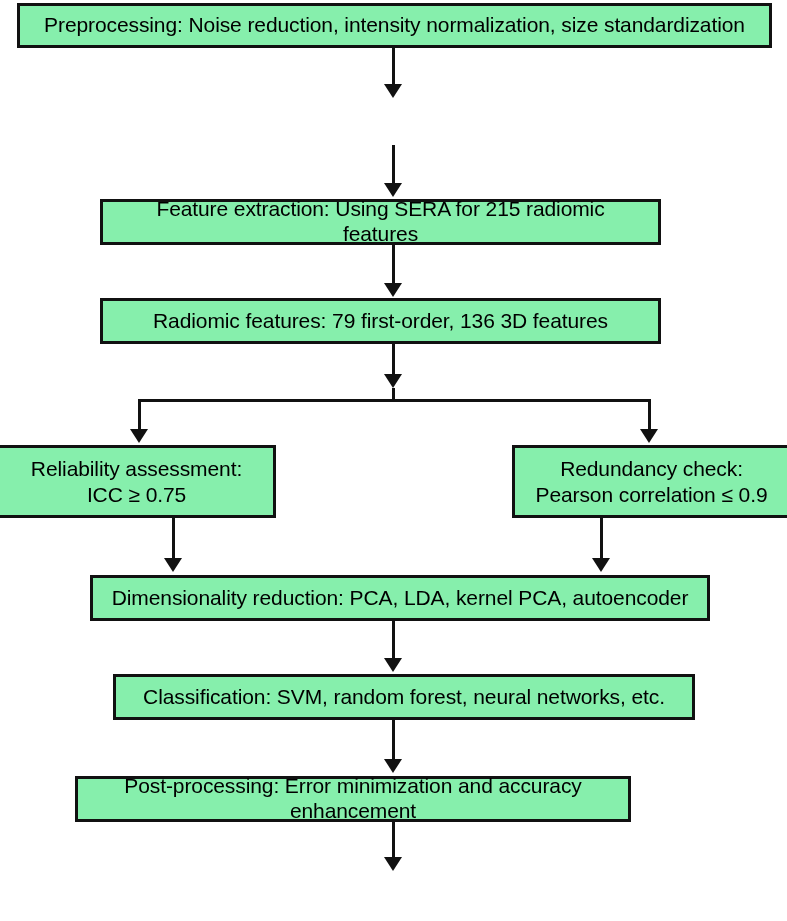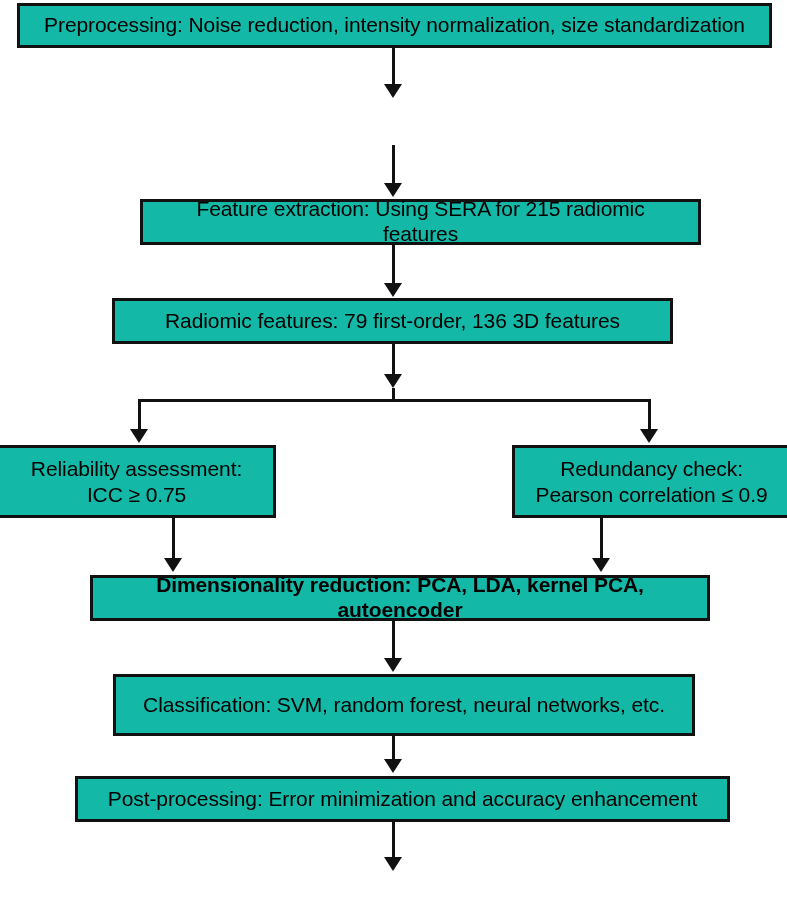--- a/index.html
+++ b/index.html
@@ -12,21 +12,21 @@
     width: 787px;
     height: 921px;
     background: #ffffff;
     overflow: hidden;
     font-family: "Liberation Sans", sans-serif;
   }
   .node {
     position: absolute;
     box-sizing: border-box;
     border: 3px solid #111111;
-    background: #14b8a6;
+    background: #86efac;
     display: flex;
     align-items: center;
     justify-content: center;
     text-align: center;
     color: #000000;
     font-size: 21px;
     line-height: 1.18;
     letter-spacing: -0.1px;
     padding: 2px 18px;
     white-space: pre-line;
@@ -54,35 +54,35 @@
   }
 </style>
 </head>
 <body>
 
 <div id="canvas">
 
   <div class="node" style="left:17px; top:3px; width:755px; height:45px;">Preprocessing: Noise reduction, intensity normalization, size standardization</div>
 
 
-  <div class="node" style="left:100px; top:199px; width:561px; height:46px;margin-left:40px;">Feature extraction: Using SERA for 215 radiomic features</div>
+  <div class="node" style="left:100px; top:199px; width:561px; height:46px;">Feature extraction: Using SERA for 215 radiomic features</div>
 
-  <div class="node" style="left:112px; top:298px; width:561px; height:46px;">Radiomic features: 79 first-order, 136 3D features</div>
+  <div class="node" style="left:100px; top:298px; width:561px; height:46px;">Radiomic features: 79 first-order, 136 3D features</div>
 
   <div class="node two-line" style="left:-3px; top:445px; width:279px; height:73px;">Reliability assessment:
 ICC ≥ 0.75</div>
 
   <div class="node two-line" style="left:512px; top:445px; width:279px; height:73px;">Redundancy check:
 Pearson correlation ≤ 0.9</div>
 
-  <div class="node" style="left:90px; top:575px; width:620px; height:46px;font-weight:bold;">Dimensionality reduction: PCA, LDA, kernel PCA, autoencoder</div>
+  <div class="node" style="left:90px; top:575px; width:620px; height:46px;">Dimensionality reduction: PCA, LDA, kernel PCA, autoencoder</div>
 
-  <div class="node" style="left:113px; top:674px; width:582px; height:62px;">Classification: SVM, random forest, neural networks, etc.</div>
+  <div class="node" style="left:113px; top:674px; width:582px; height:46px;">Classification: SVM, random forest, neural networks, etc.</div>
 
-  <div class="node" style="left:75px; top:776px; width:655px; height:46px;">Post-processing: Error minimization and accuracy enhancement</div>
+  <div class="node" style="left:75px; top:776px; width:556px; height:46px;">Post-processing: Error minimization and accuracy enhancement</div>
 
 
   <div class="conn vline" style="left:392px; top:48px; height:38px;"></div>
   <div class="arrowhead" style="left:384px; top:84px;"></div>
 
   <div class="conn vline" style="left:392px; top:145px; height:39px;"></div>
   <div class="arrowhead" style="left:384px; top:183px;"></div>
 
   <div class="conn vline" style="left:392px; top:245px; height:39px;"></div>
   <div class="arrowhead" style="left:384px; top:283px;"></div>

